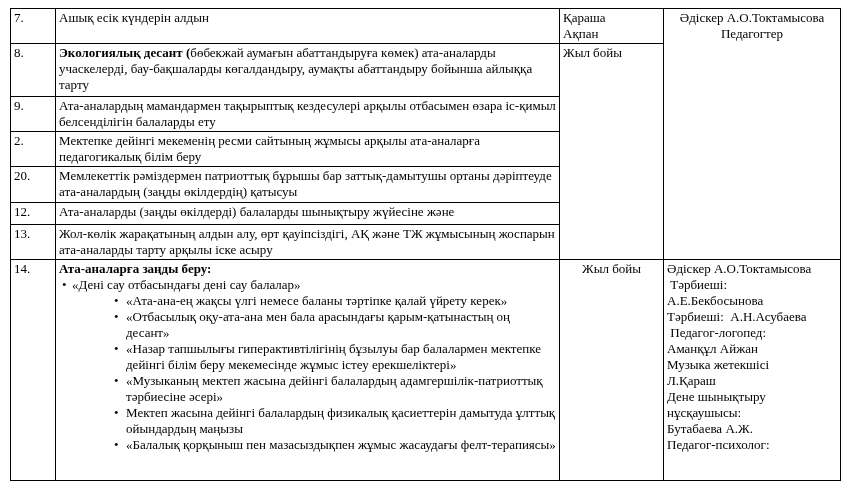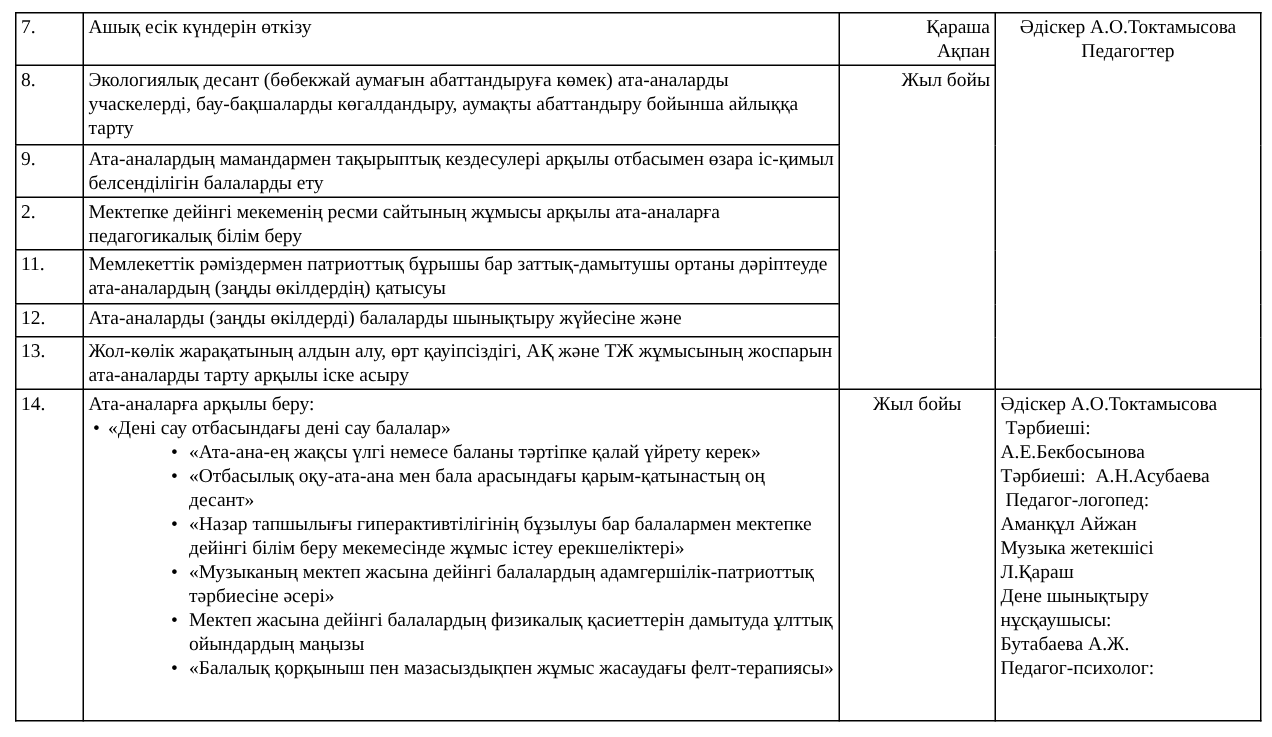--- a/index.html
+++ b/index.html
@@ -27,38 +27,38 @@
   table.plan td {
     border: 1px solid #000000;
     vertical-align: top;
     padding: 1px 3px;
     overflow: hidden;
   }
   td.num {
     padding-left: 2px;
   }
   td.timing {
-    text-align: right;
+    text-align: left;
     white-space: pre-line;
   }
   td.resp-center {
     text-align: center;
     white-space: pre-line;
   }
   td.timing-14 {
     text-align: center;
     white-space: pre-line;
     padding-top: 15px;
   }
   td.resp-left {
     text-align: left;
     white-space: pre-wrap;
     padding-top: 17px;
   }
-  .bold { font-weight: normal; }
+  .bold { font-weight: bold; }
   ul.blist {
     margin: 0;
     padding: 0;
     list-style: none;
   }
   ul.blist li {
     position: relative;
   }
   ul.l1 li {
     margin-left: 3px;
@@ -83,21 +83,21 @@
     <colgroup>
       <col style="width:45px">
       <col style="width:504px">
       <col style="width:104px">
       <col style="width:177px">
     </colgroup>
 
     <tbody>
         <tr style="height:35px">
       <td class="num">7.</td>
-      <td>Ашық есік күндерін өткізу</td>
+      <td>Ашық есік күндерін алдын</td>
       <td class="timing">Қараша
 Ақпан</td>
       <td class="resp-center" rowspan="7">Әдіскер А.О.Токтамысова
 Педагогтер</td>
     </tr>
 
     <tr style="height:53px">
       <td class="num">8.</td>
       <td><span class="bold">Экологиялық десант (</span><span>бөбекжай аумағын абаттандыруға көмек) ата-аналарды учаскелерді, бау-бақшаларды көгалдандыру, аумақты абаттандыру бойынша айлыққа тарту</span></td>
       <td class="timing" rowspan="6">Жыл бойы</td>
@@ -107,38 +107,38 @@
       <td class="num">9.</td>
       <td>Ата-аналардың мамандармен тақырыптық кездесулері арқылы отбасымен өзара іс-қимыл белсенділігін балаларды ету</td>
     </tr>
 
     <tr style="height:34px">
       <td class="num">2.</td>
       <td>Мектепке дейінгі мекеменің ресми сайтының жұмысы арқылы ата-аналарға педагогикалық білім беру</td>
     </tr>
 
     <tr style="height:36px">
-      <td class="num">11.</td>
+      <td class="num">20.</td>
       <td>Мемлекеттік рәміздермен патриоттық бұрышы бар заттық-дамытушы ортаны дәріптеуде ата-аналардың (заңды өкілдердің) қатысуы</td>
     </tr>
 
     <tr style="height:22px">
       <td class="num">12.</td>
       <td>Ата-аналарды (заңды өкілдерді) балаларды шынықтыру жүйесіне және</td>
     </tr>
 
     <tr style="height:30px">
       <td class="num">13.</td>
       <td>Жол-көлік жарақатының алдын алу, өрт қауіпсіздігі,  АҚ және ТЖ жұмысының жоспарын ата-аналарды тарту арқылы іске асыру</td>
     </tr>
 
     <tr style="height:221px">
       <td class="num">14.</td>
       <td>
-        <div class="bold">Ата-аналарға арқылы беру:</div>
+        <div class="bold">Ата-аналарға заңды беру:</div>
         <ul class="blist l1">
           <li>«Дені сау отбасындағы дені сау балалар»</li>
         </ul>
         <ul class="blist l2">
           <li>«Ата-ана-ең жақсы үлгі немесе баланы тәртіпке қалай үйрету керек»</li>
           <li>«Отбасылық оқу-ата-ана мен бала арасындағы қарым-қатынастың оң десант»</li>
           <li>«Назар тапшылығы гиперактивтілігінің бұзылуы бар балалармен мектепке дейінгі білім беру мекемесінде жұмыс істеу ерекшеліктері»</li>
           <li>«Музыканың мектеп жасына дейінгі балалардың адамгершілік-патриоттық тәрбиесіне әсері»</li>
           <li>Мектеп жасына дейінгі балалардың физикалық қасиеттерін дамытуда ұлттық ойындардың маңызы</li>
           <li>«Балалық қорқыныш пен мазасыздықпен жұмыс жасаудағы фелт-терапиясы»</li>

